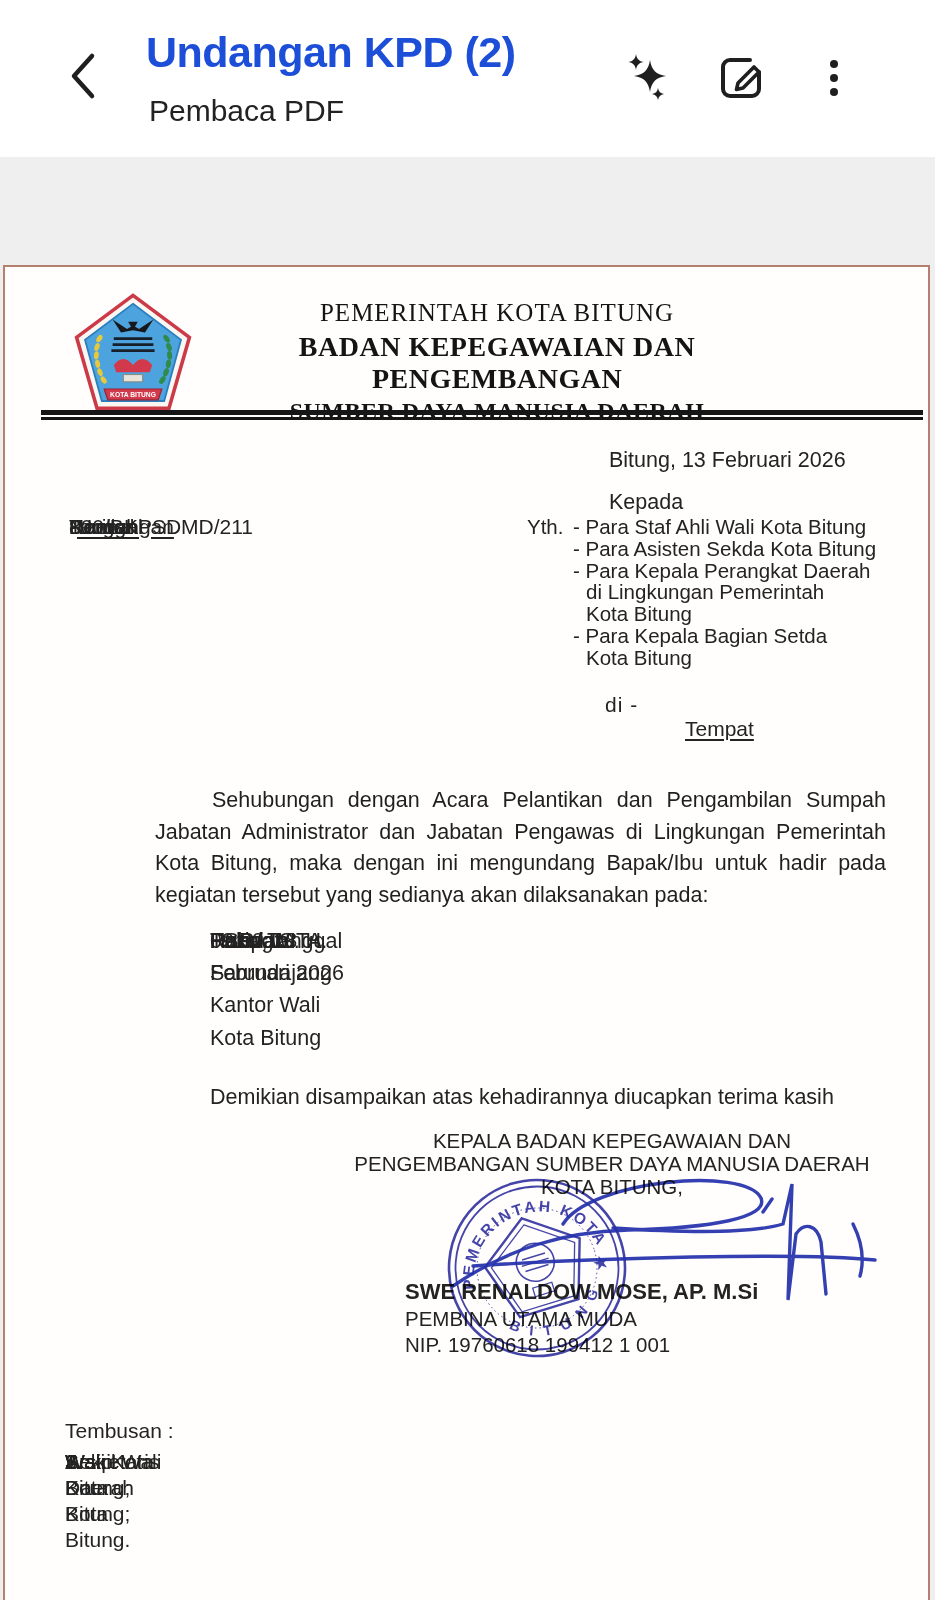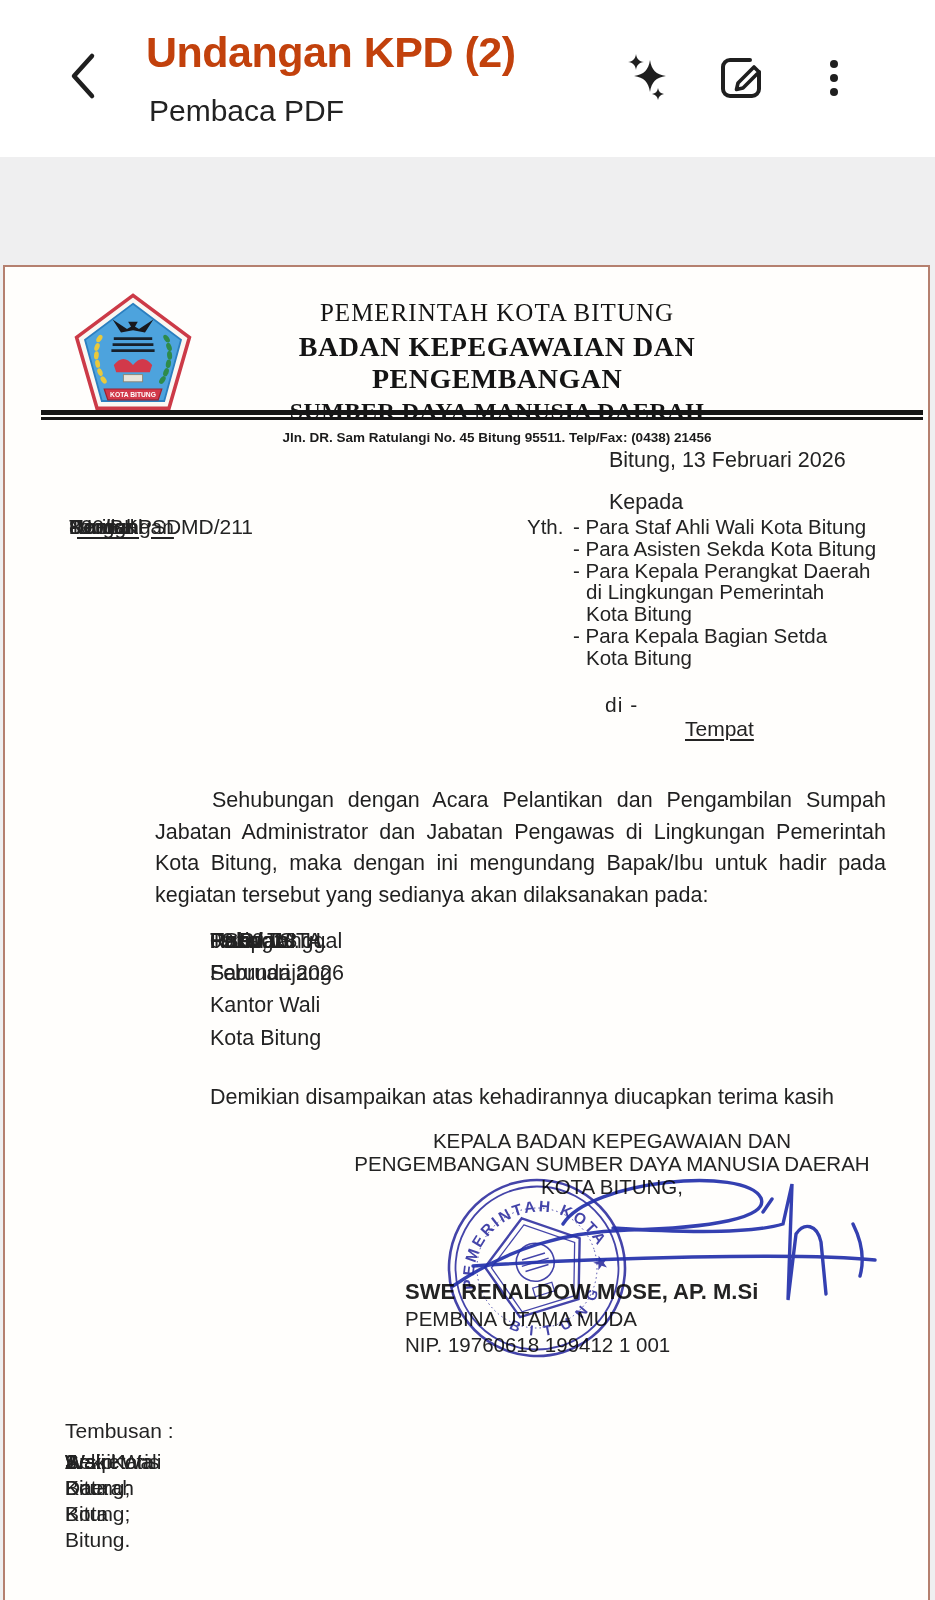--- a/index.html
+++ b/index.html
@@ -4,21 +4,21 @@
 <style>
   * { margin:0; padding:0; box-sizing:border-box; }
   html,body { background:#fff; }
   .screen {
     position:relative; width:935px; height:1600px; overflow:hidden;
     background:#efeff0; font-family:"Liberation Sans", sans-serif; color:#232323;
   }
   
   .appbar { position:absolute; top:0; left:0; width:935px; height:157px; background:#fff; z-index:5; }
   .back-btn { position:absolute; left:62px; top:48px; width:48px; height:56px; cursor:pointer; }
-  .appbar-title { position:absolute; left:146px; top:28px; font-size:43px; font-weight:700; color:#c2410c; letter-spacing:-0.5px; }
+  .appbar-title { position:absolute; left:146px; top:28px; font-size:43px; font-weight:700; color:#1d4ed8; letter-spacing:-0.5px; }
   .appbar-sub { position:absolute; left:149px; top:94px; font-size:30px; font-weight:400; color:#222; }
   .action { position:absolute; top:50px; width:56px; height:56px; cursor:pointer; }
   .act-ai { left:620px; }
   .act-edit { left:714px; }
   .act-menu { left:806px; }
   
   .page {
     position:absolute; left:3px; top:265px; width:927px; height:1345px;
     background:#fffefc; border:2px solid #b5806f; z-index:1;
   }
@@ -125,21 +125,20 @@
       <path d="M34 60 q8 -10 16 0 q8 -10 16 0 l-2 6 h-28 Z" fill="#d2394a"></path>
       <rect x="42" y="68" width="16" height="6" fill="#e8e4da" stroke="#8c8778" stroke-width="0.8"></rect>
       <path d="M26 80 h48 l-3 9 h-42 Z" fill="#d2394a" stroke="#9e2230" stroke-width="1"></path>
       <text x="50" y="87" text-anchor="middle" font-size="5.6" font-weight="bold" fill="#ffffff" font-family="Liberation Sans, sans-serif">KOTA BITUNG</text>
     </svg>
 
     <div class="letterhead-text">
       <div class="lh1">PEMERINTAH KOTA BITUNG</div>
       <div class="lh2">BADAN KEPEGAWAIAN DAN PENGEMBANGAN</div>
       <div class="lh3">SUMBER DAYA MANUSIA DAERAH</div>
-      <div class="lh-addr">Jln. DR. Sam Ratulangi No. 45 Bitung 95511. Telp/Fax: (0438)  21456</div>
     </div>
     <div class="rule"></div>
 
     <div class="city-date">Bitung, 13 Februari 2026</div>
     <div class="kepada">Kepada</div>
 
     <div class="meta">
       <div class="meta-row">
         <span>Nomor</span>
         <span>:</span>

